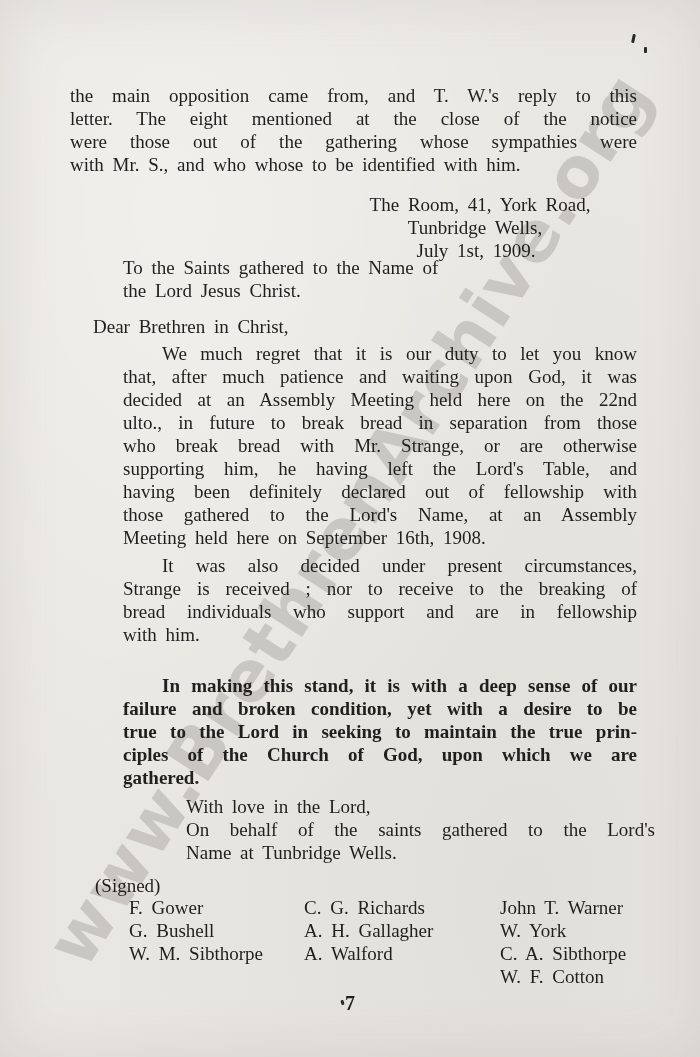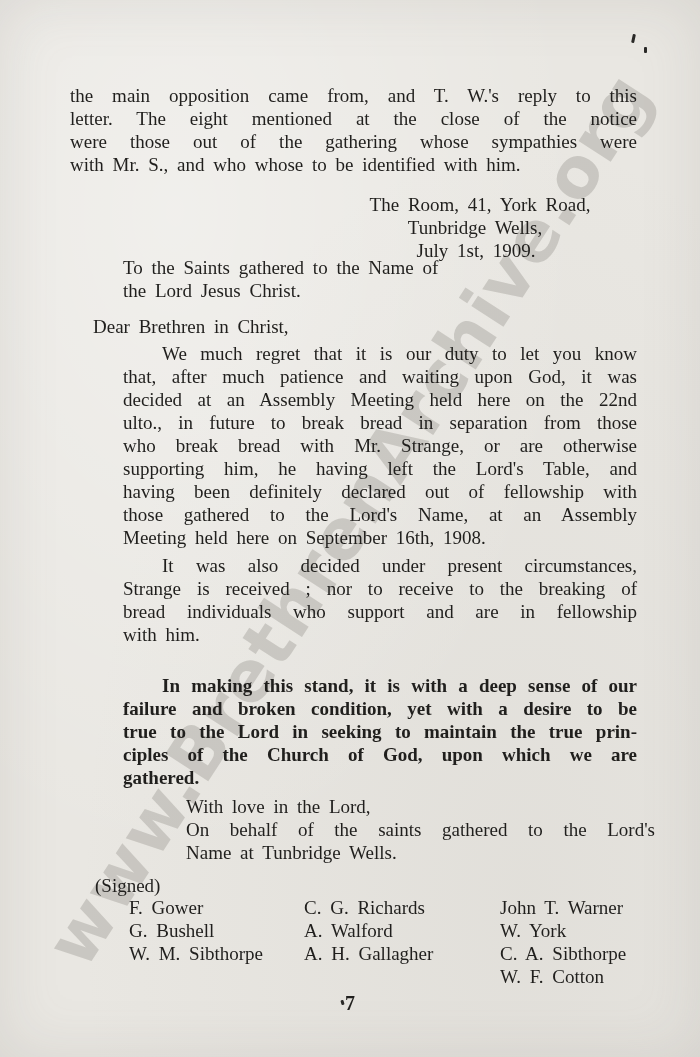--- a/index.html
+++ b/index.html
@@ -128,22 +128,22 @@
 
   <div class="block signed">(Signed)</div>
 
   <div class="block sig-col col-1">
       <div class="line">F. Gower</div>
       <div class="line">G. Bushell</div>
       <div class="line">W. M. Sibthorpe</div>
     </div>
   <div class="block sig-col col-2">
       <div class="line">C. G. Richards</div>
+      <div class="line">A. H. Gallagher</div>
       <div class="line">A. Walford</div>
-      <div class="line">A. H. Gallagher</div>
     </div>
   <div class="block sig-col col-3">
       <div class="line">John T. Warner</div>
       <div class="line">W. York</div>
       <div class="line">C. A. Sibthorpe</div>
       <div class="line">W. F. Cotton</div>
     </div>
 
   <div class="block pagenum">7</div>
 

